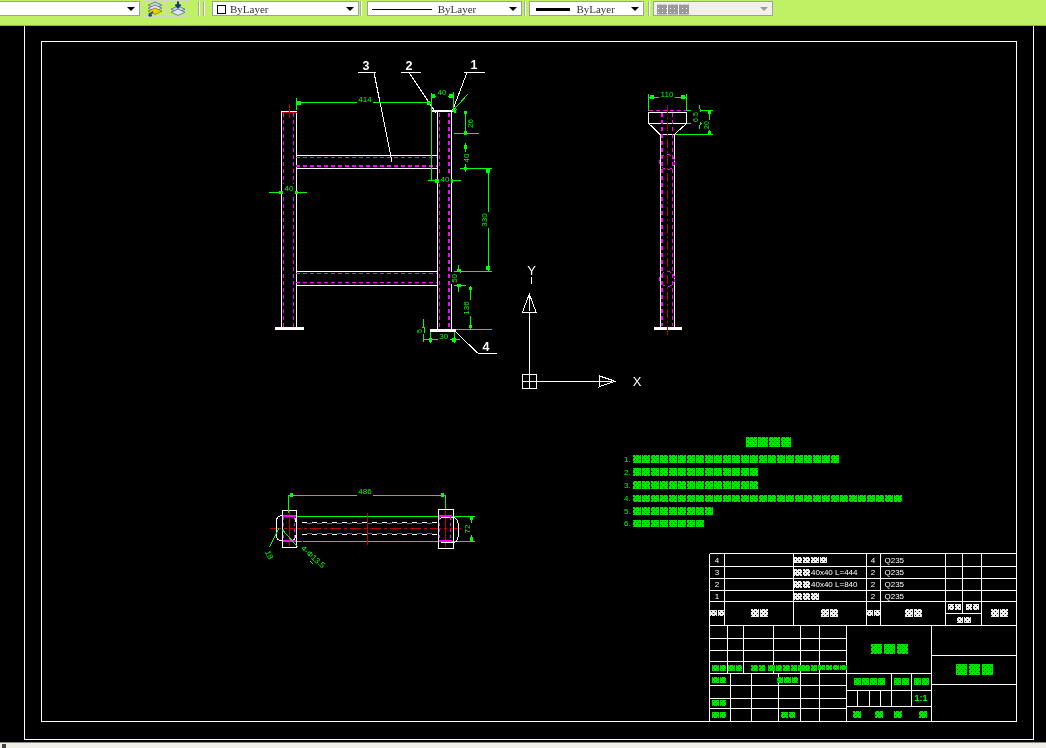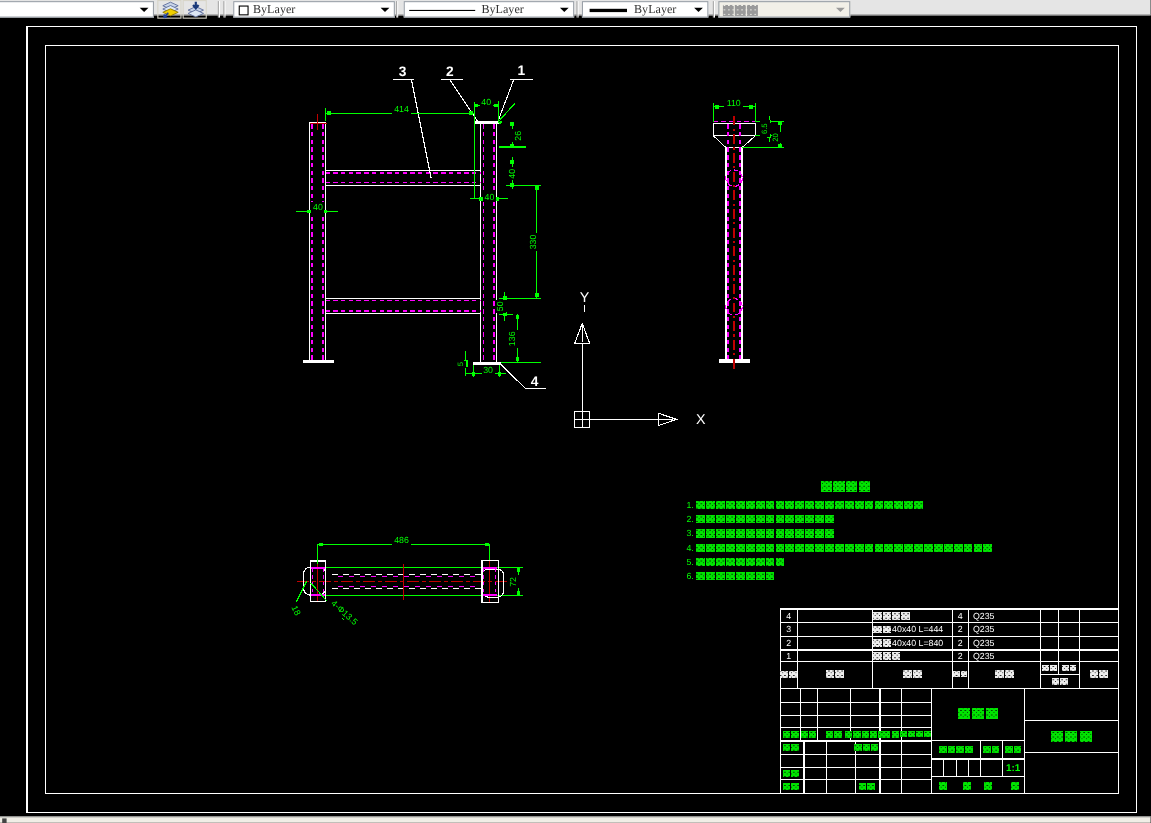--- a/index.html
+++ b/index.html
@@ -454,21 +454,21 @@
     <rect x="921.5" y="678.3" width="7" height="6.4" fill="url(#pg)"></rect>
     <text x="921" y="698" font-family="Liberation Sans, sans-serif" font-size="9" fill="#00ff00" text-anchor="middle" dominant-baseline="central" font-weight="bold">1:1</text>
     <rect x="853.2" y="711.0" width="7.5" height="6.9" fill="url(#pg)"></rect>
     <rect x="875.2" y="711.0" width="7.5" height="6.9" fill="url(#pg)"></rect>
     <rect x="894.2" y="711.0" width="7.5" height="6.9" fill="url(#pg)"></rect>
     <rect x="919.2" y="711.0" width="7.5" height="6.9" fill="url(#pg)"></rect>
     <rect x="955.5" y="664.4" width="11" height="10.1" fill="url(#pg)"></rect>
     <rect x="968.5" y="664.4" width="11" height="10.1" fill="url(#pg)"></rect>
     <rect x="981.5" y="664.4" width="11" height="10.1" fill="url(#pg)"></rect>
 </svg>
-<div style="position:absolute;left:0;top:0;width:1046px;height:14px;background:#e5e5e5;border-bottom:1px solid #9a9a9a;">
+<div style="position:absolute;left:0;top:0;width:1046px;height:26px;background:#bef264;border-bottom:1px solid #9a9a9a;">
 <div style="position:absolute;left:-6px;top:1px;width:146px;height:15px;background:#fff;border:1px solid #9aa0a8;box-sizing:border-box;">
       <div style="position:absolute;right:4px;top:5px;width:0;height:0;border-left:4px solid transparent;border-right:4px solid transparent;border-top:4px solid #000;"></div>
     </div>
 <div style="position:absolute;left:143px;top:0px;width:22px;height:17px;border:1px solid #d8d5c8;">
       <svg width="20" height="16" viewBox="0 0 20 16" style="position:absolute;left:1px;top:0px">
 <g stroke="#5a6a9a" stroke-width="0.8" fill="#c8d4e8">
           <path d="M10 1 L17 4.2 L10 7.4 L3 4.2 Z"></path>
           <path d="M10 4 L17 7.2 L10 10.4 L3 7.2 Z" fill="#dce6f4"></path>
         </g>
 <path d="M10 7 L17 10.2 L10 13.4 L3 10.2 Z" fill="#f0d000" stroke="#907800" stroke-width="0.8"></path>

